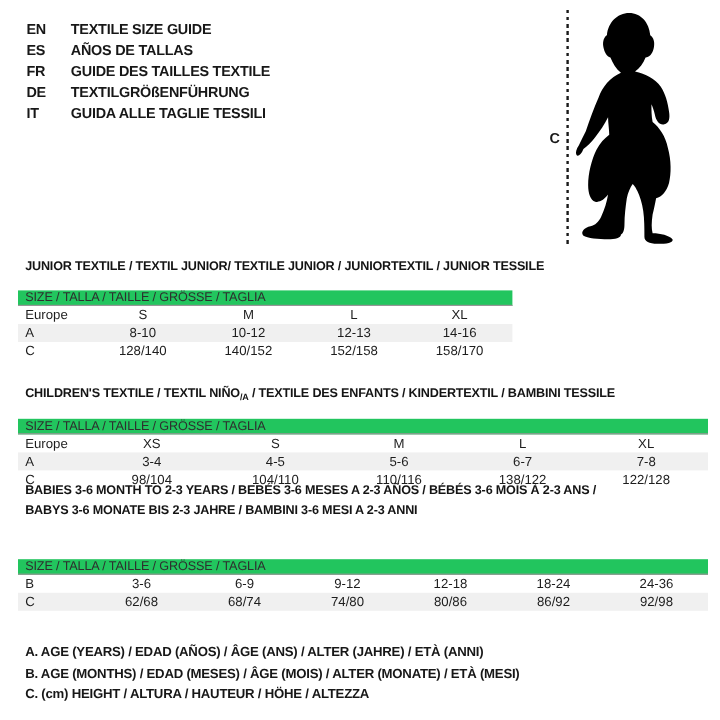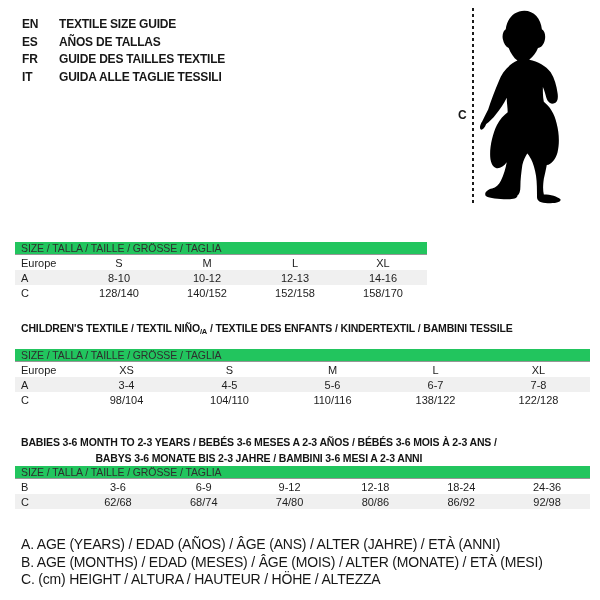--- a/index.html
+++ b/index.html
@@ -15,55 +15,59 @@
   .silhouette{position:absolute;left:478px;top:2px;width:118px;height:210px;}
   .dash-line{position:absolute;left:472px;top:8px;width:2px;height:197px;
     background:repeating-linear-gradient(to bottom,#1a1a1a 0 3px,transparent 3px 6px);}
   .marker-c{position:absolute;left:458px;top:108px;font-size:12px;font-weight:bold;color:#171717;}
   
   .sec-title{position:absolute;left:21px;font-size:10.5px;font-weight:bold;
     letter-spacing:-0.15px;white-space:nowrap;color:#141414;line-height:14px;}
   .sec-title .subscr{font-size:7.5px;vertical-align:-2px;}
   .title-junior{top:215px;}
   .title-children{top:321px;}
-  .title-babies{top:434px;line-height:16px;text-align:center;}
+  .title-babies{top:401px;line-height:16px;}
   
   .size-table{position:absolute;left:15px;}
   .table-junior{top:242px;width:412px;}
   .table-children{top:349px;width:575px;}
   .table-babies{top:466px;width:575px;}
   .size-bar{height:13px;background:#22c55e;border-bottom:1px solid #969696;
     display:flex;align-items:center;padding-left:6px;font-size:10.5px;color:#2e2e2e;
     letter-spacing:-0.1px;box-sizing:border-box;}
   .t-row{display:flex;align-items:center;height:15px;font-size:11px;color:#1d1d1d;}
   .t-row.shaded{background:#f0f0f0;}
   .t-row .lbl{width:60px;padding-left:6px;box-sizing:border-box;}
   .t-row .cell{flex:1;text-align:center;}
   
   .footnotes{position:absolute;left:21px;top:536px;}
-  .footnote{font-size:14px;font-weight:normal;line-height:17.5px;letter-spacing:-0.2px;
+  .footnote{font-size:11px;font-weight:bold;line-height:17.5px;letter-spacing:-0.2px;
     white-space:nowrap;color:#171717;}
 </style>
 </head>
 <body>
 
 <div class="canvas">
 
   <div class="lang-block">
     <div class="lang-row">
       <span>EN</span>
       <span>TEXTILE SIZE GUIDE</span>
     </div>
     <div class="lang-row">
       <span>ES</span>
       <span>AÑOS DE TALLAS</span>
     </div>
     <div class="lang-row">
       <span>FR</span>
       <span>GUIDE DES TAILLES TEXTILE</span>
+    </div>
+    <div class="lang-row">
+      <span>DE</span>
+      <span>TEXTILGRÖßENFÜHRUNG</span>
     </div>
     <div class="lang-row">
       <span>IT</span>
       <span>GUIDA ALLE TAGLIE TESSILI</span>
     </div>
   </div>
 
   <div class="dash-line"></div>
   <div class="marker-c">C</div>
   <svg class="silhouette" viewBox="0 0 120 215" xmlns="http://www.w3.org/2000/svg" aria-hidden="true">
@@ -109,20 +113,21 @@
       C1,128 2,125 4,122
       C6,118 8,114 10,110
       C13,101 17,90 21,81
       C24,72 31,64 40,60
       C36,57 33,52 31,47
       C28,46 26,43 25,38
       C24,33 26,29 28,28
       C29,17 37,9 47,9 Z"></path>
   </svg>
 
+  <div class="sec-title title-junior">JUNIOR TEXTILE / TEXTIL JUNIOR/ TEXTILE JUNIOR / JUNIORTEXTIL / JUNIOR TESSILE</div>
   <div class="size-table table-junior">
     <div class="size-bar">SIZE / TALLA / TAILLE / GRÖSSE / TAGLIA</div>
     <div class="t-row">
       <span class="lbl">Europe</span>
       <span class="cell">S</span>
       <span class="cell">M</span>
       <span class="cell">L</span>
       <span class="cell">XL</span>
     </div>
     <div class="t-row shaded">

